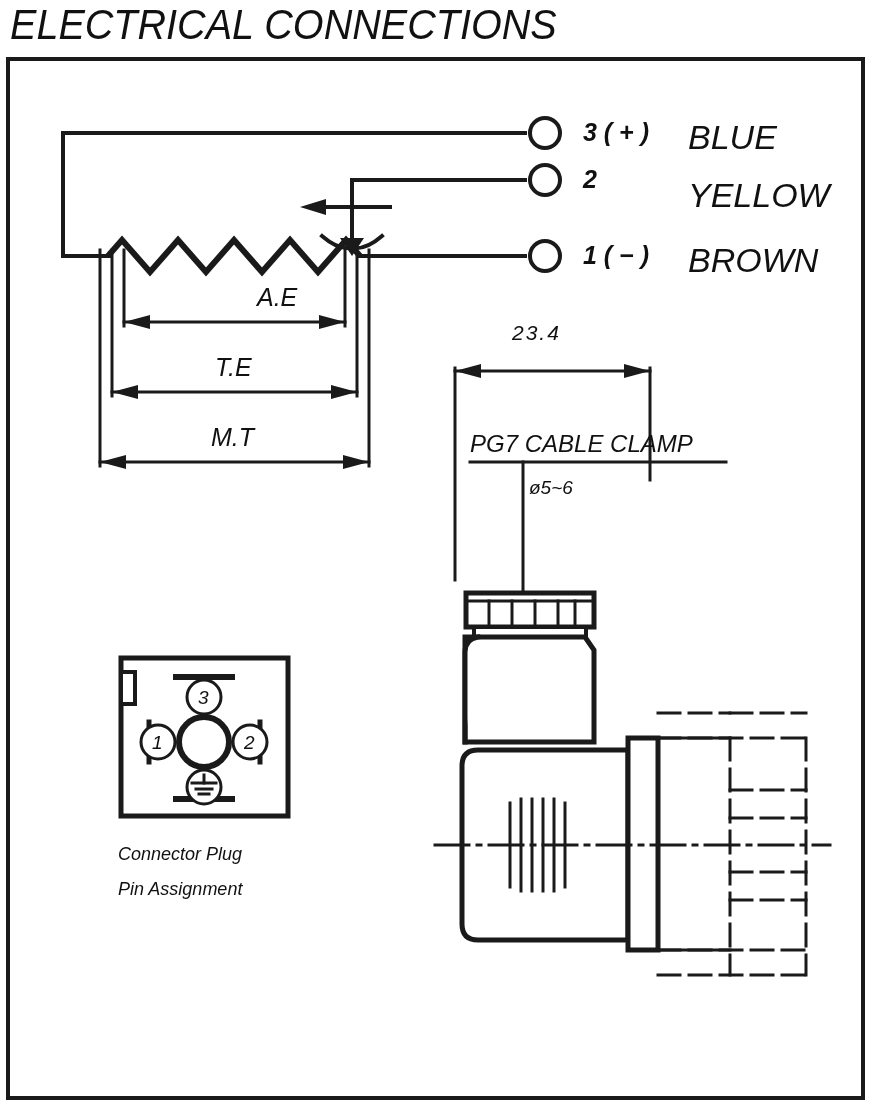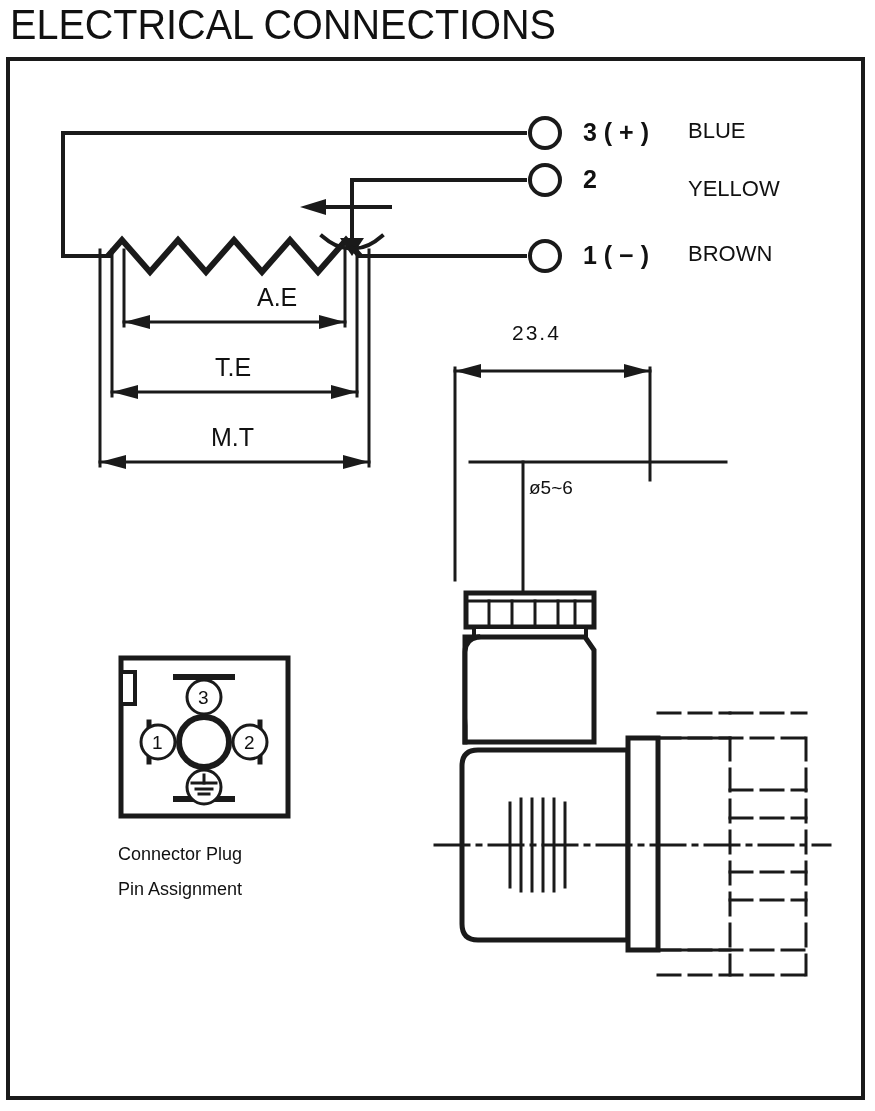--- a/index.html
+++ b/index.html
@@ -12,20 +12,21 @@
     height: 1111px;
     font-family: "Liberation Sans", sans-serif;
     color: #111111;
     position: relative;
     overflow: hidden;
   }
   #page {
     position: relative;
     width: 738px;
     height: 1111px;
+    font-style: italic;
   }
   .title {
     position: absolute;
     left: 10px;
     top: 2px;
     font-size: 43px;
     font-weight: 400;
     letter-spacing: 0px;
     transform: scaleX(0.92);
     transform-origin: left top;
@@ -53,21 +54,21 @@
   .lbl {
     position: absolute;
     white-space: nowrap;
     line-height: 1;
   }
   .term-num {
     font-size: 25px;
     font-weight: 700;
   }
   .term-color {
-    font-size: 22px;
+    font-size: 34px;
     font-weight: 400;
   }
   .dimtext {
     font-size: 25px;
     font-weight: 400;
   }
   .dim234 {
     font-size: 21px;
     letter-spacing: 2px;
   }
@@ -313,20 +314,21 @@
 
   <div class="lbl term-num" style="left:583px; top:243px;">1 ( − )</div>
   <div class="lbl term-color" style="left:688px; top:243px;">BROWN</div>
 
   <div class="lbl dimtext" style="left:213px; top:285px;margin-left:44px;">A.E</div>
   <div class="lbl dimtext" style="left:215px; top:355px;">T.E</div>
   <div class="lbl dimtext" style="left:211px; top:425px;text-align:right;">M.T</div>
 
   <div class="lbl dim234" style="left:512px; top:322px;">23.4</div>
 
+  <div class="lbl clamptext" style="left:470px; top:432px;">PG7 CABLE CLAMP</div>
   <div class="lbl dia" style="left:529px; top:478px;">ø5~6</div>
 
   <div class="lbl pinnum" style="left:198px; top:688px;">3</div>
   <div class="lbl pinnum" style="left:152px; top:733px;">1</div>
   <div class="lbl pinnum" style="left:244px; top:733px;">2</div>
 
   <div class="lbl caption" style="left:118px; top:842px;">Connector Plug</div>
   <div class="lbl caption" style="left:118px; top:877px;">Pin Assignment</div>
 
 

